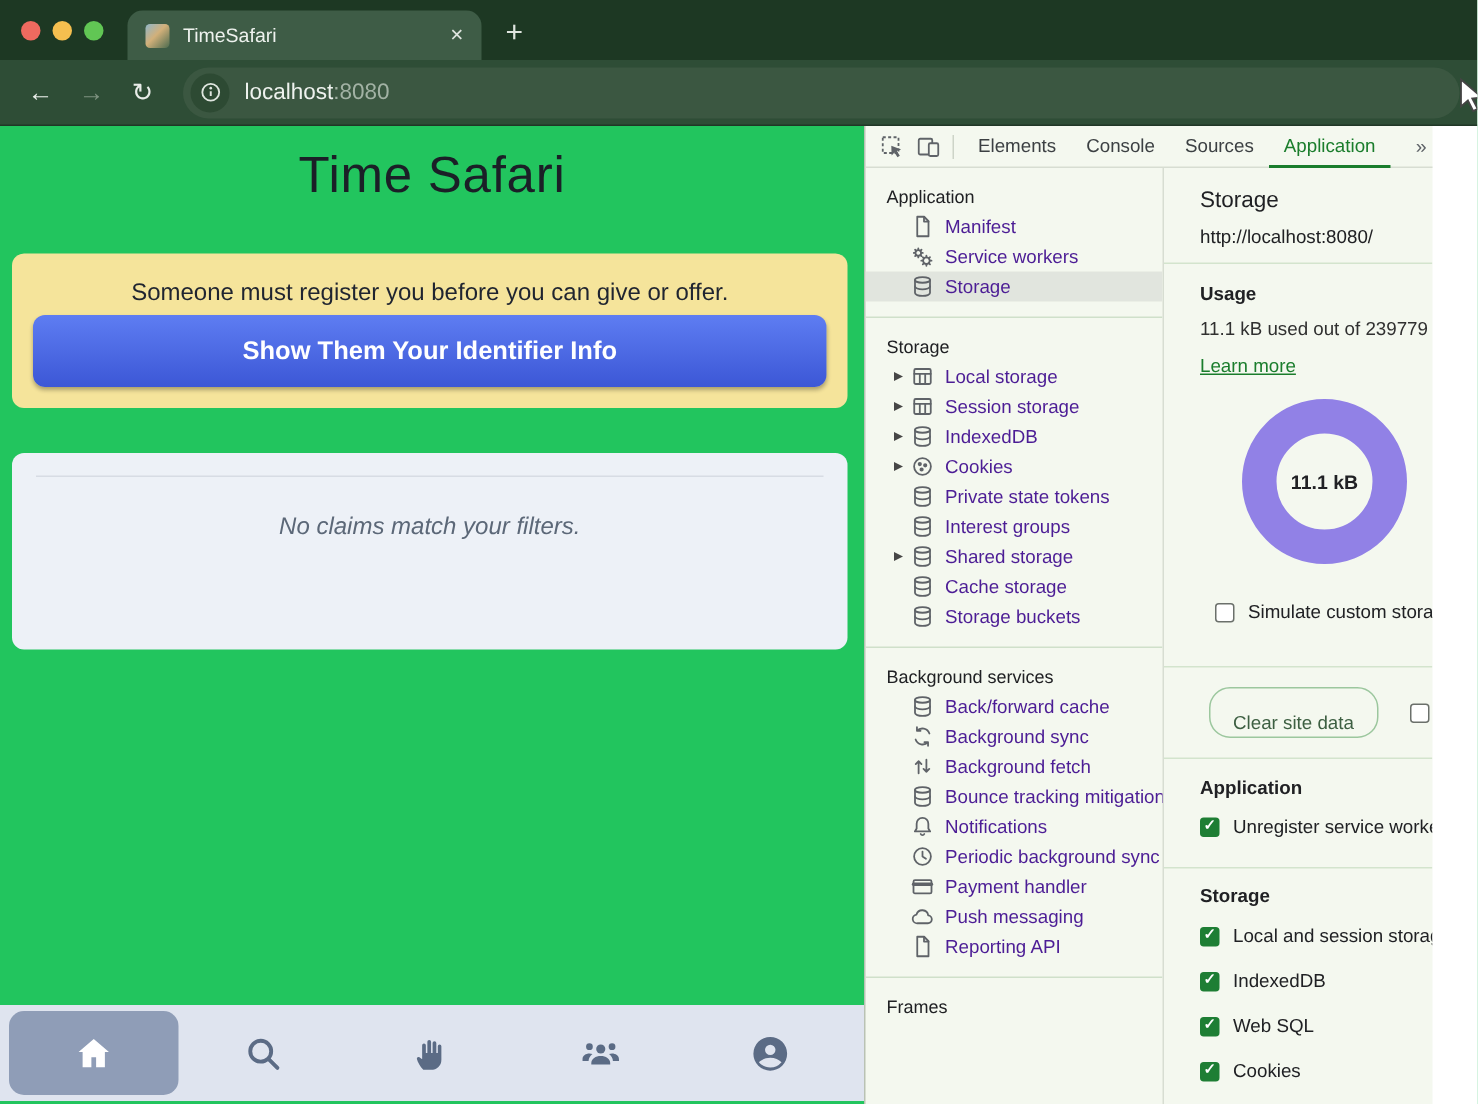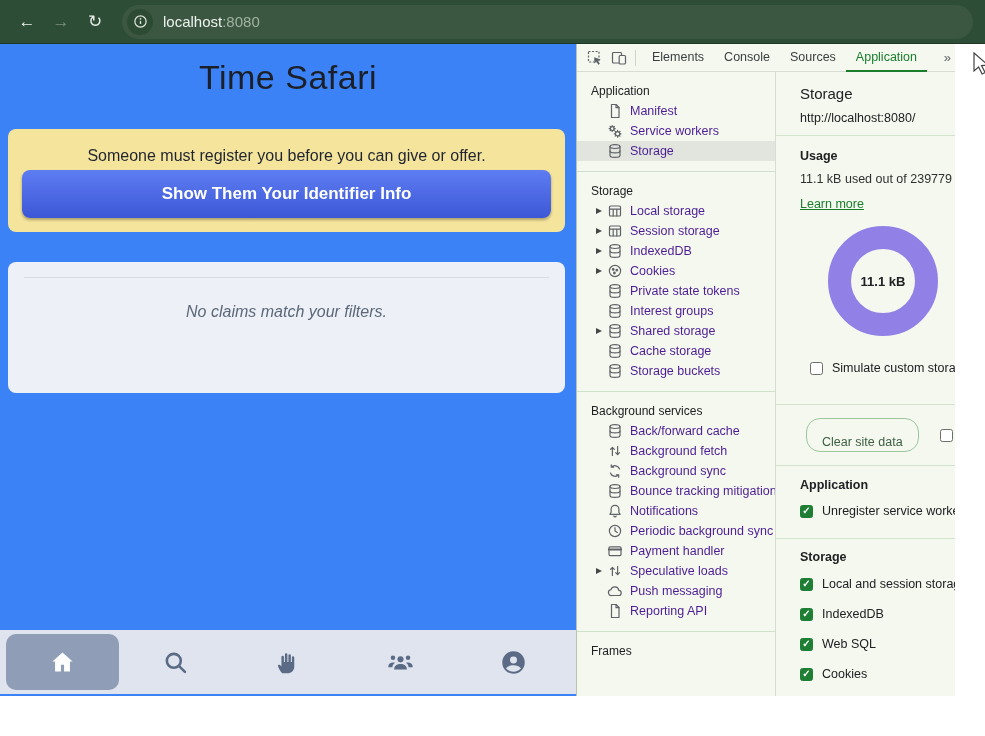--- a/index.html
+++ b/index.html
@@ -19,21 +19,21 @@
   .urlbar{height:44px;background:#2e4d36;display:flex;align-items:center;padding:0 12px;gap:4px;border-bottom:1px solid #203726;}
   .navbtn{width:30px;height:30px;display:flex;align-items:center;justify-content:center;font-size:17px;color:#e9ede9;}
   .navbtn.dim{color:#7d917f;}
   .omnibox{flex:1;height:34px;margin-left:8px;background:#3b5741;border-radius:17px;display:flex;align-items:center;padding:0 5px;}
   .infodot{width:26px;height:26px;border-radius:50%;background:#2d4a33;color:#dfe6df;display:flex;align-items:center;justify-content:center;flex:none;}
   .url{margin-left:10px;font-size:15px;white-space:nowrap;}
   .url .host{color:#eef2ee;} .url .port{color:#a2b2a4;}
 
   
   .main{display:flex;height:652px;}
-  .page{position:relative;width:576px;background:#3b82f6;overflow:hidden;}
+  .page{position:relative;width:576px;background:#22c55e;overflow:hidden;}
 
   
   .page-title{text-align:center;font-size:34px;font-weight:400;letter-spacing:.5px;color:#1b1f27;margin:14px 0 0;}
   .alert{position:absolute;left:8px;right:11px;top:85px;height:103px;background:#f5e49b;border-radius:8px;text-align:center;}
   .alert-text{padding-top:18px;font-size:16px;color:#1f2430;}
   .alert-btn{position:absolute;left:14px;right:14px;top:41px;height:48px;border:none;border-radius:8px;background:linear-gradient(#5e7df2,#3c57d6);color:#fff;font-weight:bold;font-size:17px;font-family:"Liberation Sans",sans-serif;box-shadow:0 2px 3px rgba(0,0,0,.3);}
   .activity{position:absolute;left:8px;right:11px;top:218px;height:131px;background:#edf1f7;border-radius:8px;padding:0 16px;}
   .act-head{display:flex;justify-content:space-between;align-items:center;padding-top:20px;}
   .act-title{font-size:21px;font-weight:800;color:#10141c;}
   .badge{background:linear-gradient(#5d6d84,#475668);color:#fff;font-size:13px;font-weight:bold;padding:6px 13px;border-radius:6px;box-shadow:0 1px 2px rgba(0,0,0,.35);}
@@ -87,20 +87,33 @@
   .cb.checked{background:#1e7e34;border-color:#1e7e34;color:#fff;font-size:10px;font-weight:bold;line-height:1;}
   .cb-label{font-size:12.5px;color:#202124;}
 
   .cursor{position:absolute;left:972px;top:52px;width:20px;height:24px;z-index:50;}
 </style>
 </head>
 <body>
 
 <div class="window">
 
+  <div class="tabstrip">
+    <div class="traffic">
+      <span class="dot red"></span>
+      <span class="dot yellow"></span>
+      <span class="dot green"></span>
+    </div>
+    <div class="tab">
+      <span class="favicon"></span>
+      <span class="tab-title">TimeSafari</span>
+      <span class="tab-close">×</span>
+    </div>
+    <span class="newtab">+</span>
+  </div>
 
   <div class="urlbar">
     <span class="navbtn">←</span>
     <span class="navbtn dim">→</span>
     <span class="navbtn">↻</span>
     <div class="omnibox">
       <span class="infodot">
         <svg width="15" height="15" viewBox="0 0 16 16">
             <circle cx="8" cy="8" r="6" fill="none" stroke="currentColor" stroke-width="1.3"></circle>
             <path d="M8 7.3v3.4" stroke="currentColor" stroke-width="1.4"></path>
@@ -343,40 +356,40 @@
                     <path d="M3 3.6v8.8c0 1 2.2 1.9 5 1.9s5-.9 5-1.9V3.6"></path>
                     <path d="M3 8c0 1 2.2 1.9 5 1.9S13 9 13 8"></path>
                   </svg>
                 </span>
                 <span class="dt-label">Back/forward cache</span>
               </div>
               <div class="dt-row">
                 <span class="exp"></span>
                 <span class="dt-ico">
                   <svg viewBox="0 0 16 16" fill="none" stroke="currentColor" stroke-width="1.2" stroke-linecap="round" stroke-linejoin="round">
+                    <path d="M12.6 6A5 5 0 0 0 4.3 4.2M4.3 1.8v2.4h2.4"></path>
+                    <path d="M3.4 10a5 5 0 0 0 8.3 1.8M11.7 14.2v-2.4H9.3"></path>
+                  </svg>
+                </span>
+                <span class="dt-label">Background sync</span>
+              </div>
+              <div class="dt-row">
+                <span class="exp"></span>
+                <span class="dt-ico">
+                  <svg viewBox="0 0 16 16" fill="none" stroke="currentColor" stroke-width="1.2" stroke-linecap="round" stroke-linejoin="round">
                     <path d="M5.4 12.5v-8M5.4 4.5L3.5 6.4M5.4 4.5l1.9 1.9"></path>
                     <path d="M10.6 3.5v8M10.6 11.5l-1.9-1.9M10.6 11.5l1.9-1.9"></path>
                   </svg>
                 </span>
                 <span class="dt-label">Background fetch</span>
               </div>
               <div class="dt-row">
                 <span class="exp"></span>
                 <span class="dt-ico">
                   <svg viewBox="0 0 16 16" fill="none" stroke="currentColor" stroke-width="1.2" stroke-linecap="round" stroke-linejoin="round">
-                    <path d="M12.6 6A5 5 0 0 0 4.3 4.2M4.3 1.8v2.4h2.4"></path>
-                    <path d="M3.4 10a5 5 0 0 0 8.3 1.8M11.7 14.2v-2.4H9.3"></path>
-                  </svg>
-                </span>
-                <span class="dt-label">Background sync</span>
-              </div>
-              <div class="dt-row">
-                <span class="exp"></span>
-                <span class="dt-ico">
-                  <svg viewBox="0 0 16 16" fill="none" stroke="currentColor" stroke-width="1.2" stroke-linecap="round" stroke-linejoin="round">
                     <ellipse cx="8" cy="3.6" rx="5" ry="1.9"></ellipse>
                     <path d="M3 3.6v8.8c0 1 2.2 1.9 5 1.9s5-.9 5-1.9V3.6"></path>
                     <path d="M3 8c0 1 2.2 1.9 5 1.9S13 9 13 8"></path>
                   </svg>
                 </span>
                 <span class="dt-label">Bounce tracking mitigation</span>
               </div>
               <div class="dt-row">
                 <span class="exp"></span>
                 <span class="dt-ico">
@@ -399,30 +412,20 @@
               </div>
               <div class="dt-row">
                 <span class="exp"></span>
                 <span class="dt-ico">
                   <svg viewBox="0 0 16 16" fill="none" stroke="currentColor" stroke-width="1.2" stroke-linecap="round" stroke-linejoin="round">
                     <rect x="2" y="3.8" width="12" height="8.8" rx="1"></rect>
                     <path d="M2 6.5h12" stroke-width="2.2"></path>
                   </svg>
                 </span>
                 <span class="dt-label">Payment handler</span>
-              </div>
-              <div class="dt-row">
-                <span class="exp show"></span>
-                <span class="dt-ico">
-                  <svg viewBox="0 0 16 16" fill="none" stroke="currentColor" stroke-width="1.2" stroke-linecap="round" stroke-linejoin="round">
-                    <path d="M5.4 12.5v-8M5.4 4.5L3.5 6.4M5.4 4.5l1.9 1.9"></path>
-                    <path d="M10.6 3.5v8M10.6 11.5l-1.9-1.9M10.6 11.5l1.9-1.9"></path>
-                  </svg>
-                </span>
-                <span class="dt-label">Speculative loads</span>
               </div>
               <div class="dt-row">
                 <span class="exp"></span>
                 <span class="dt-ico">
                   <svg viewBox="0 0 16 16" fill="none" stroke="currentColor" stroke-width="1.2" stroke-linecap="round" stroke-linejoin="round">
                     <path d="M4.8 12.5h6.6a2.6 2.6 0 0 0 .4-5.2A4 4 0 0 0 4 6.7a2.9 2.9 0 0 0 .8 5.8z"></path>
                   </svg>
                 </span>
                 <span class="dt-label">Push messaging</span>
               </div>

